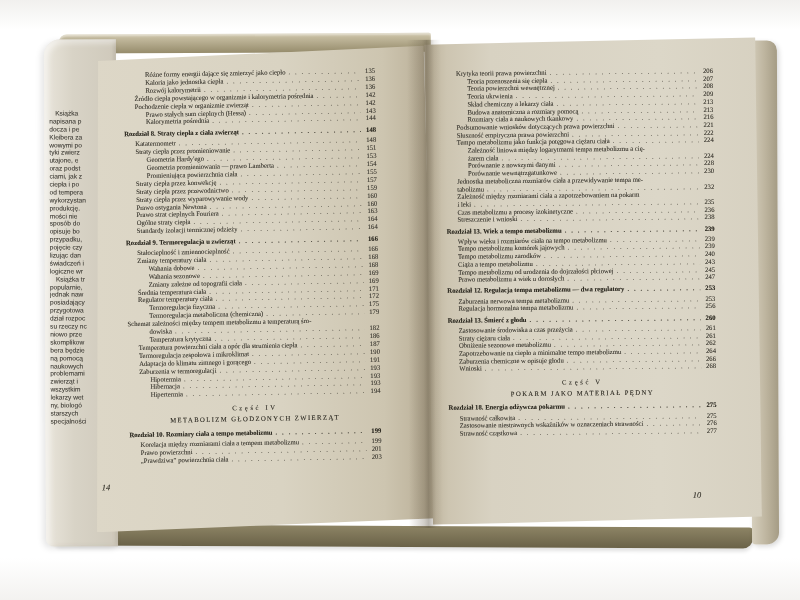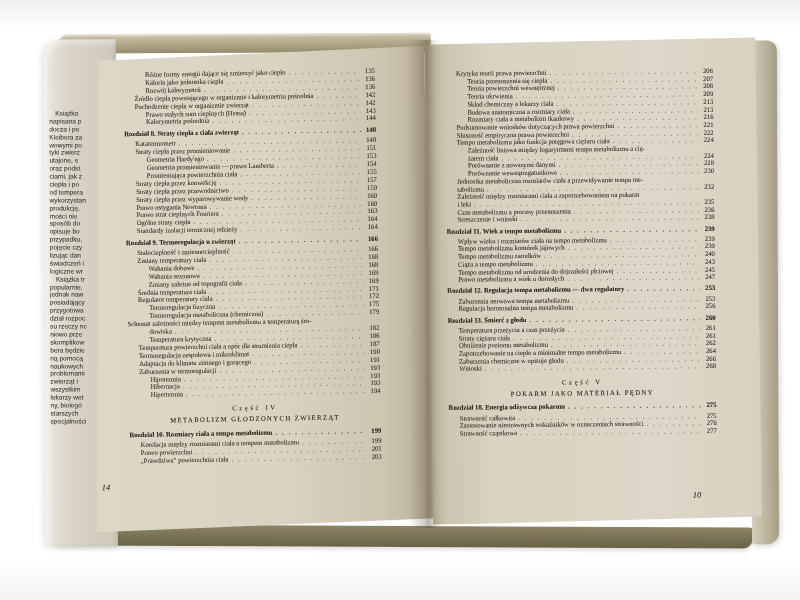--- a/index.html
+++ b/index.html
@@ -359,26 +359,26 @@
             <span class="lab">Teoria ukrwienia</span>
             <span class="dots">. . . . . . . . . . . . . . . . . . . . . . . . . . . . . . . . . . . . . . . . . . . . . . . . . . . . . . . . . . . .</span>
             <span class="pg">209</span>
           </div>
           <div class="row e" style="padding-left: 22px;">
             <span class="lab">Skład chemiczny a lekarzy ciała</span>
             <span class="dots">. . . . . . . . . . . . . . . . . . . . . . . . . . . . . . . . . . . . . . . . . . . . . . . . . . . . . . . . . . . .</span>
             <span class="pg">213</span>
           </div>
           <div class="row e" style="padding-left: 22px;">
-            <span class="lab">Budowa anatomiczna a rozmiary ciała</span>
+            <span class="lab">Budowa anatomiczna a rozmiary pomocą</span>
             <span class="dots">. . . . . . . . . . . . . . . . . . . . . . . . . . . . . . . . . . . . . . . . . . . . . . . . . . . . . . . . . . . .</span>
             <span class="pg">213</span>
           </div>
           <div class="row e" style="padding-left: 22px;">
-            <span class="lab">Rozmiary ciała a metabolizm tkankowy</span>
+            <span class="lab">Rozmiary ciała a naukowych tkankowy</span>
             <span class="dots">. . . . . . . . . . . . . . . . . . . . . . . . . . . . . . . . . . . . . . . . . . . . . . . . . . . . . . . . . . . .</span>
             <span class="pg">216</span>
           </div>
           <div class="row e" style="padding-left: 11px;">
             <span class="lab">Podsumowanie wniosków dotyczących prawa powierzchni</span>
             <span class="dots">. . . . . . . . . . . . . . . . . . . . . . . . . . . . . . . . . . . . . . . . . . . . . . . . . . . . . . . . . . . .</span>
             <span class="pg">221</span>
           </div>
           <div class="row e" style="padding-left: 11px;">
             <span class="lab">Słuszność empiryczna prawa powierzchni</span>
@@ -418,31 +418,31 @@
           </div>
           <div class="row w" style="padding-left: 11px;">
             <span class="lab">Zależność między rozmiarami ciała a zapotrzebowaniem na pokarm</span>
           </div>
           <div class="row c" style="padding-left: 11px;">
             <span class="lab">i leki</span>
             <span class="dots">. . . . . . . . . . . . . . . . . . . . . . . . . . . . . . . . . . . . . . . . . . . . . . . . . . . . . . . . . . . .</span>
             <span class="pg">235</span>
           </div>
           <div class="row e" style="padding-left: 11px;">
-            <span class="lab">Czas metabolizmu a procesy przenoszenia</span>
+            <span class="lab">Czas metabolizmu a procesy izokinetyczne</span>
             <span class="dots">. . . . . . . . . . . . . . . . . . . . . . . . . . . . . . . . . . . . . . . . . . . . . . . . . . . . . . . . . . . .</span>
             <span class="pg">236</span>
           </div>
           <div class="row e" style="padding-left: 11px;">
             <span class="lab">Streszczenie i wnioski</span>
             <span class="dots">. . . . . . . . . . . . . . . . . . . . . . . . . . . . . . . . . . . . . . . . . . . . . . . . . . . . . . . . . . . .</span>
             <span class="pg">238</span>
           </div>
           <div class="row ch" style="padding-left: 0px;">
-            <span class="lab">Rozdział 11. Wiek a tempo metabolizmu</span>
+            <span class="lab">Rozdział 13. Wiek a tempo metabolizmu</span>
             <span class="dots">. . . . . . . . . . . . . . . . . . . . . . . . . . . . . . . . . . . . . . . . . . . . . . . . . . . . . . . . . . . .</span>
             <span class="pg">239</span>
           </div>
           <div class="row e" style="padding-left: 11px;">
             <span class="lab">Wpływ wieku i rozmiarów ciała na tempo metabolizmu</span>
             <span class="dots">. . . . . . . . . . . . . . . . . . . . . . . . . . . . . . . . . . . . . . . . . . . . . . . . . . . . . . . . . . . .</span>
             <span class="pg">239</span>
           </div>
           <div class="row e" style="padding-left: 11px;">
             <span class="lab">Tempo metabolizmu komórek jajowych</span>
@@ -483,31 +483,31 @@
             <span class="lab">Regulacja hormonalna tempa metabolizmu</span>
             <span class="dots">. . . . . . . . . . . . . . . . . . . . . . . . . . . . . . . . . . . . . . . . . . . . . . . . . . . . . . . . . . . .</span>
             <span class="pg">256</span>
           </div>
           <div class="row ch" style="padding-left: 0px;">
             <span class="lab">Rozdział 13. Śmierć z głodu</span>
             <span class="dots">. . . . . . . . . . . . . . . . . . . . . . . . . . . . . . . . . . . . . . . . . . . . . . . . . . . . . . . . . . . .</span>
             <span class="pg">260</span>
           </div>
           <div class="row e" style="padding-left: 11px;">
-            <span class="lab">Temperatura przeżycia a czas przeżycia</span>
+            <span class="lab">Zastosowanie środowiska a czas przeżycia</span>
             <span class="dots">. . . . . . . . . . . . . . . . . . . . . . . . . . . . . . . . . . . . . . . . . . . . . . . . . . . . . . . . . . . .</span>
             <span class="pg">261</span>
           </div>
           <div class="row e" style="padding-left: 11px;">
             <span class="lab">Straty ciężaru ciała</span>
             <span class="dots">. . . . . . . . . . . . . . . . . . . . . . . . . . . . . . . . . . . . . . . . . . . . . . . . . . . . . . . . . . . .</span>
             <span class="pg">261</span>
           </div>
           <div class="row e" style="padding-left: 11px;">
-            <span class="lab">Obniżenie poziomu metabolizmu</span>
+            <span class="lab">Obniżenie sezonowe metabolizmu</span>
             <span class="dots">. . . . . . . . . . . . . . . . . . . . . . . . . . . . . . . . . . . . . . . . . . . . . . . . . . . . . . . . . . . .</span>
             <span class="pg">262</span>
           </div>
           <div class="row e" style="padding-left: 11px;">
             <span class="lab">Zapotrzebowanie na ciepło a minimalne tempo metabolizmu</span>
             <span class="dots">. . . . . . . . . . . . . . . . . . . . . . . . . . . . . . . . . . . . . . . . . . . . . . . . . . . . . . . . . . . .</span>
             <span class="pg">264</span>
           </div>
           <div class="row e" style="padding-left: 11px;">
             <span class="lab">Zaburzenia chemiczne w opisuje głodu</span>

